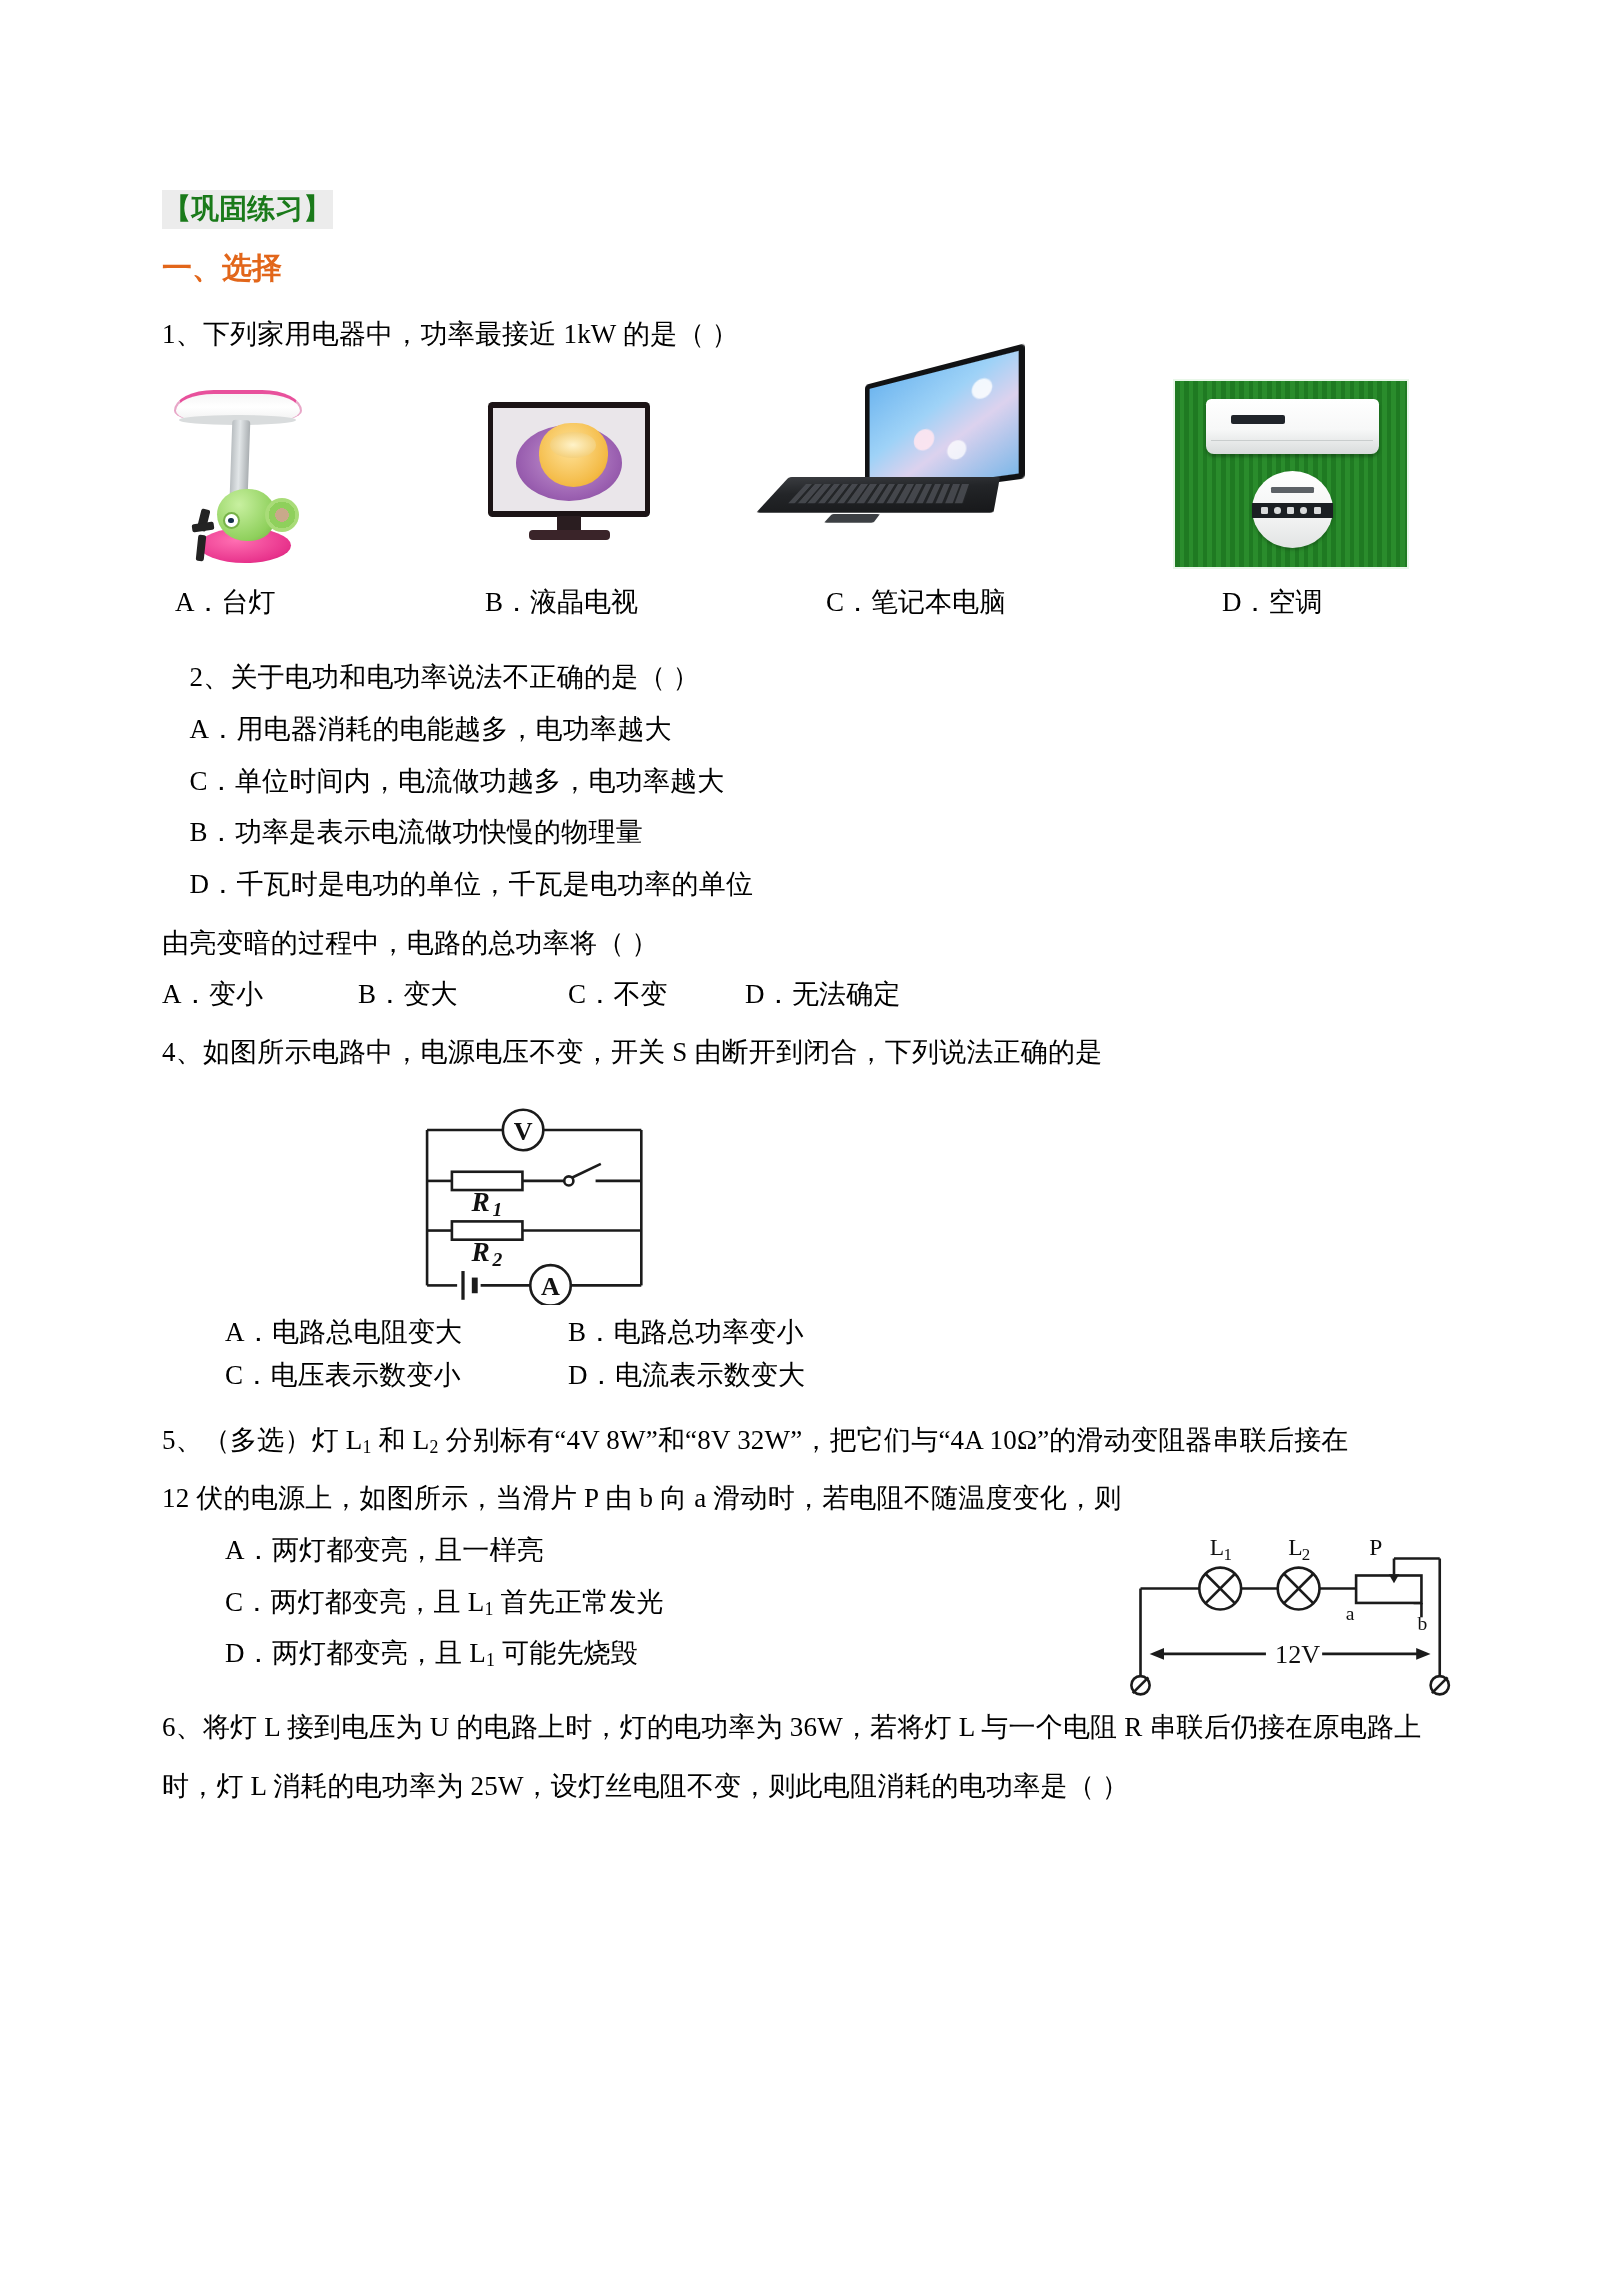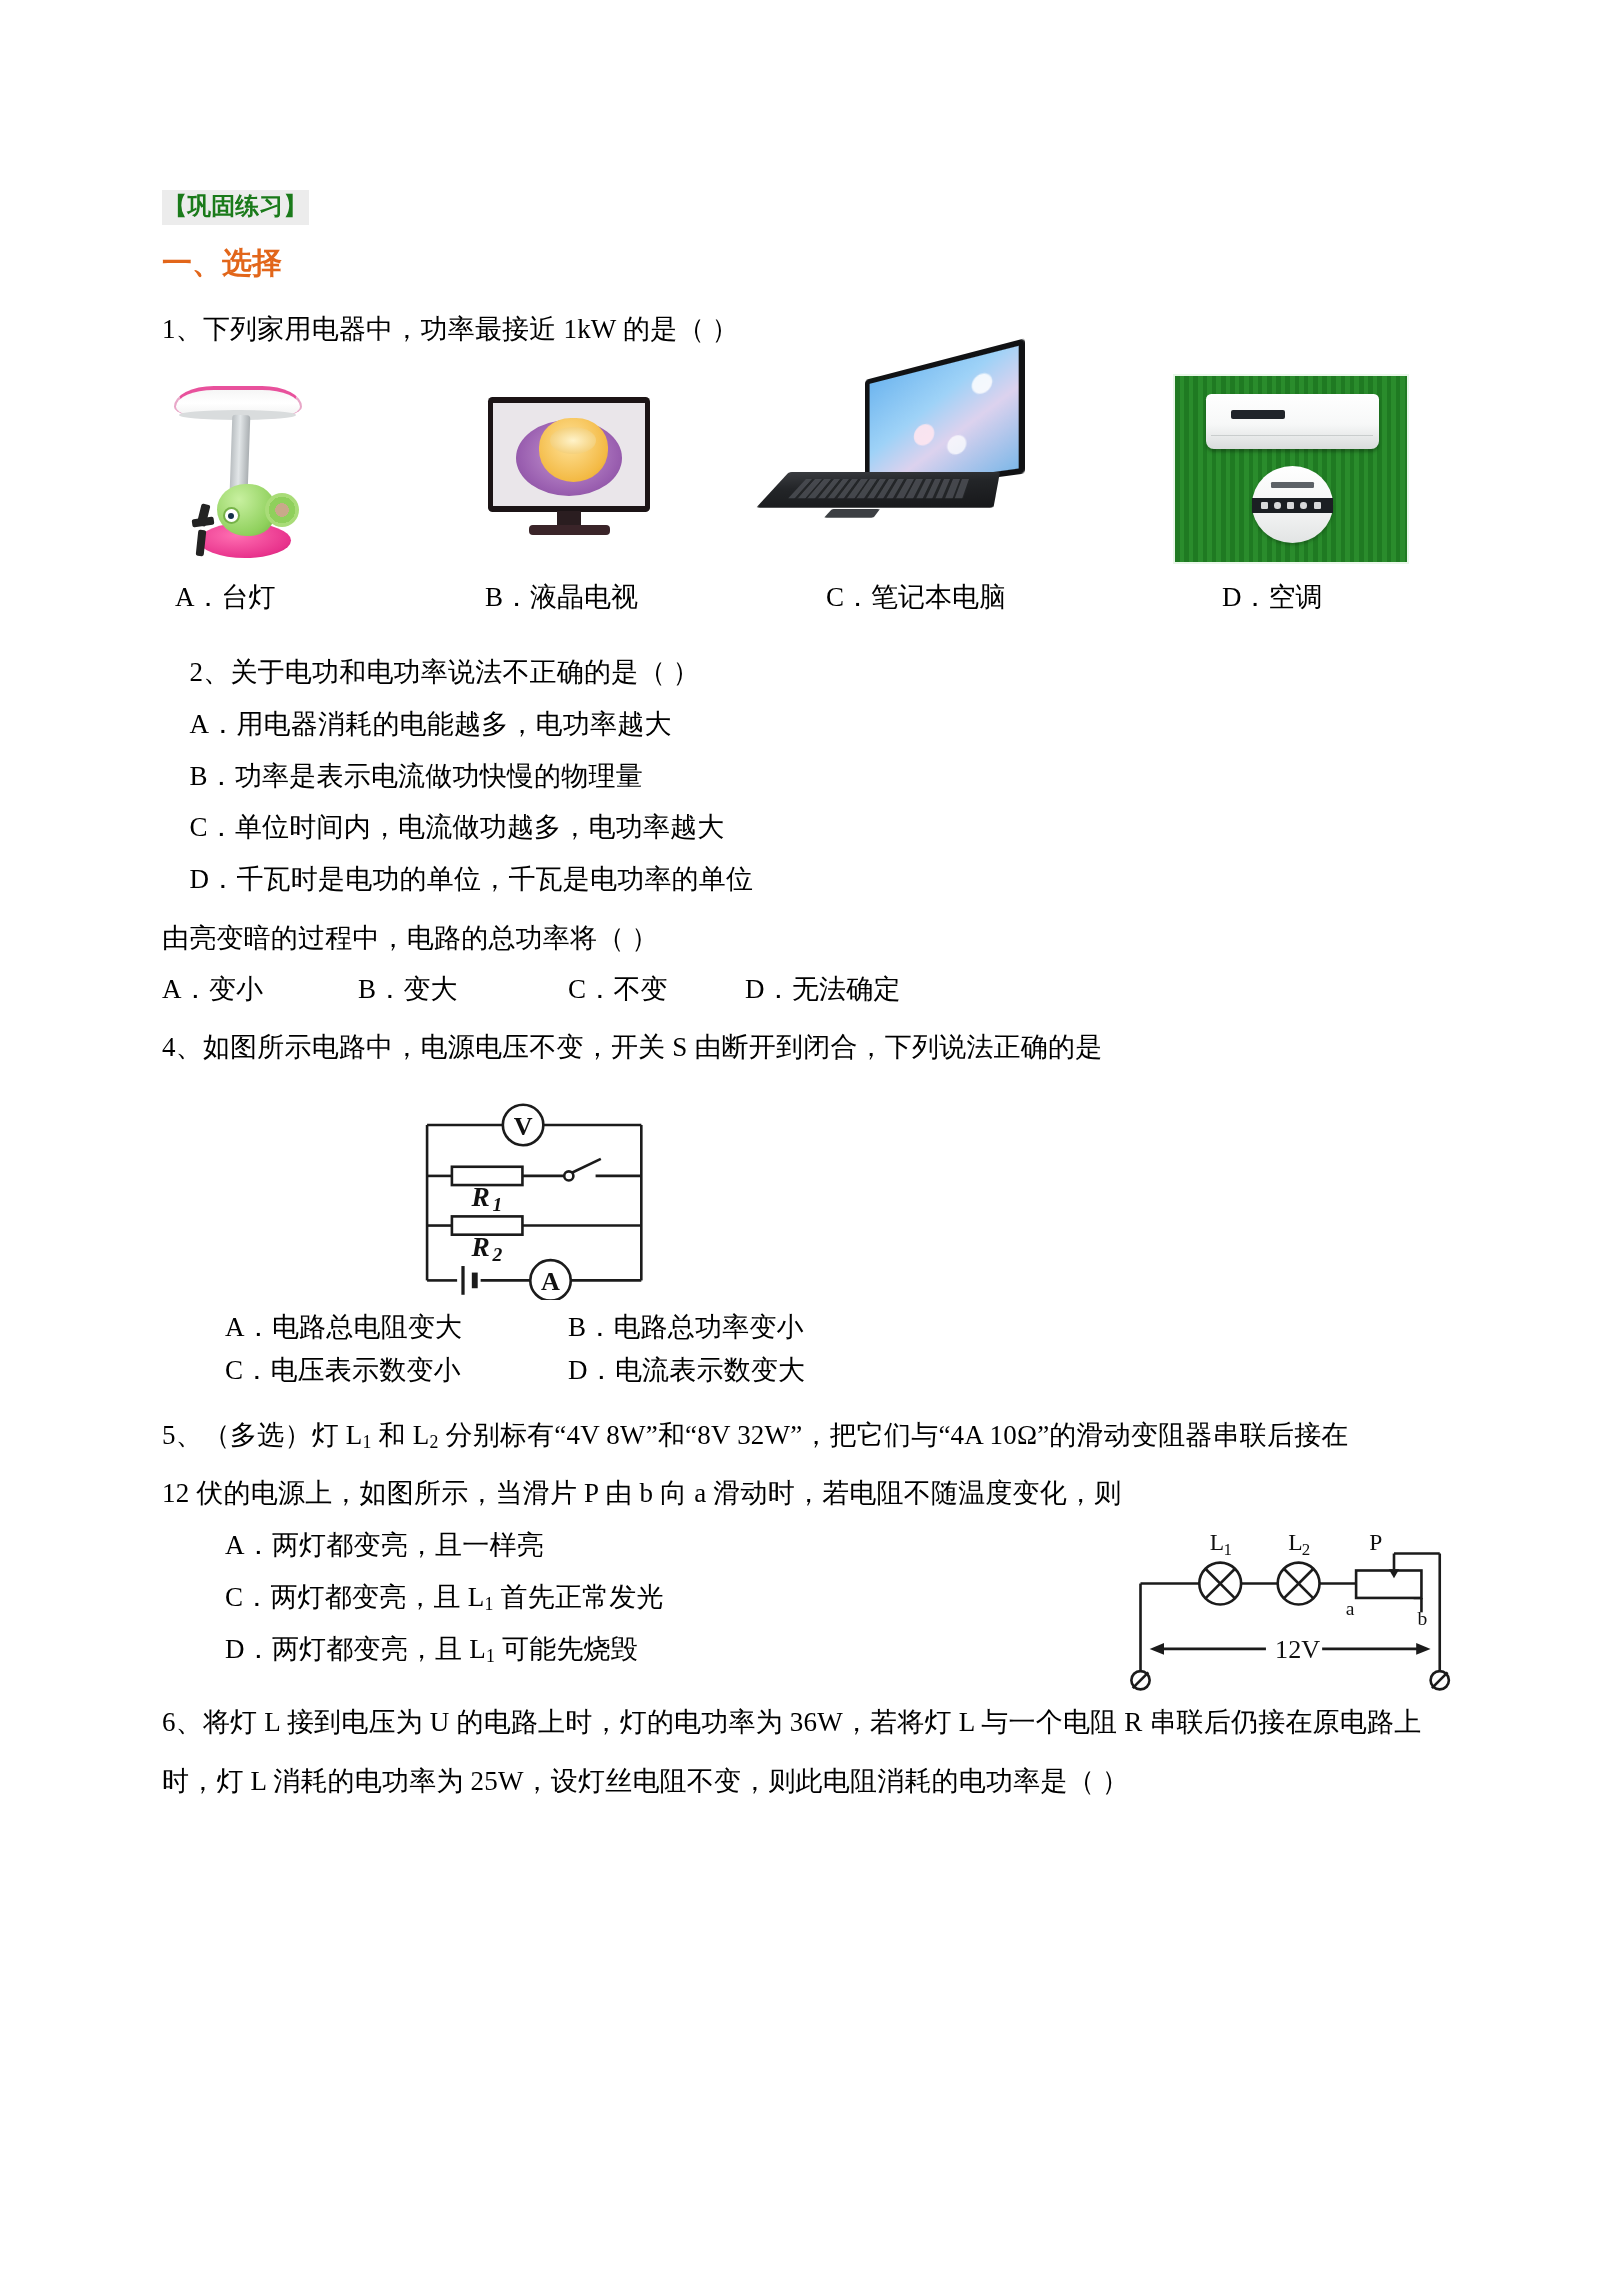--- a/index.html
+++ b/index.html
@@ -19,21 +19,21 @@
   .content{
     position:absolute;
     left:162px; top:0;
     width:1316px;
   }
 
   
   .head-block{margin-top:190px;}
   .title-main{
     display:inline-block;
-    font-size:24px;
+    font-size:28px;
     font-weight:700;
     color:#1a7a1a;
     background:#ececec;
     line-height:1.22;
     padding:2px 1.3px 3.3px 1.3px;
     letter-spacing:0;
   }
   .title-sub{
     margin-top:19.6px;
     font-size:30px;
@@ -329,22 +329,22 @@
 
     <div class="label-row">
       <span class="label-cell" style="left:13px;">A．台灯</span>
       <span class="label-cell" style="left:323px;text-align:right;">B．液晶电视</span>
       <span class="label-cell" style="left:664px;">C．笔记本电脑</span>
       <span class="label-cell" style="left:1060px;">D．空调</span>
     </div>
 
     <div class="q indent">2、关于电功和电功率说法不正确的是（      ）</div>
     <div class="opt indent">A．用电器消耗的电能越多，电功率越大</div>
+    <div class="opt indent">C．单位时间内，电流做功越多，电功率越大</div>
     <div class="opt indent">B．功率是表示电流做功快慢的物理量</div>
-    <div class="opt indent">C．单位时间内，电流做功越多，电功率越大</div>
     <div class="opt indent">D．千瓦时是电功的单位，千瓦是电功率的单位</div>
 
     <div class="q tight">由亮变暗的过程中，电路的总功率将（        ）</div>
     <div class="opt" style="position:relative;height:51px;">
       <span style="position:absolute;left:0;">A．变小</span>
       <span style="position:absolute;left:196px;">B．变大</span>
       <span style="position:absolute;left:406px;">C．不变</span>
       <span style="position:absolute;left:583px;">D．无法确定</span>
     </div>
 

